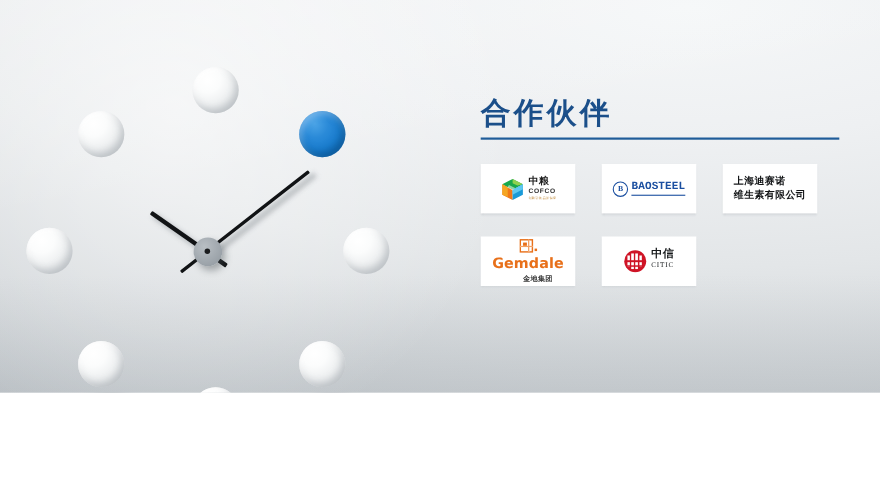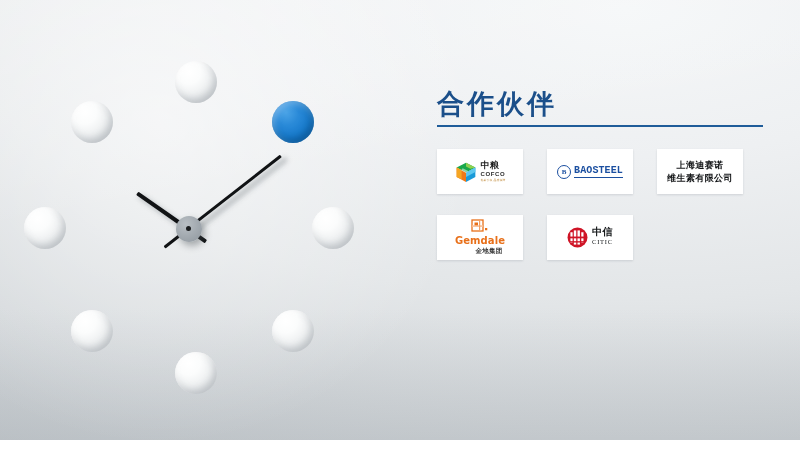--- a/index.html
+++ b/index.html
@@ -9,21 +9,21 @@
   body {
     width: 800px;
     height: 450px;
     overflow: hidden;
     font-family: "Liberation Sans", "DejaVu Sans", sans-serif;
   }
 
   #slide {
     position: relative;
     width: 800px;
-    height: 440px;
+    height: 357px;
     overflow: hidden;
     background:
       radial-gradient(ellipse 150% 120% at 78% 2%, #f5f7f8 0%, #eef0f2 28%, #e3e6e8 55%, #d4d8db 78%, #c6cbcf 100%);
   }
 
   
   .bg-light {
     position: absolute;
     inset: 0;
     background:
@@ -167,30 +167,30 @@
   .bs-name {
     font-size: 10px; font-weight: bold; color: #1b4fa0;
     letter-spacing: 0.1px;
     border-bottom: 1.4px solid #1b4fa0;
     padding-bottom: 0.5px;
     font-family: Liberation Mono, monospace;
   }
 
   
   .desano {
-    text-align: center; color: #111315;
+    color: #111315;
     font-size: 9px; font-weight: bold; line-height: 1.45;
     font-family: "DejaVu Sans", sans-serif; letter-spacing: 0.4px;
   }
 
   
   .gemdale { display: flex; flex-direction: column; align-items: center; gap: 1px; }
   .gd-mark { position: relative; width: 17px; height: 15px; }
   .gd-en {
-    font-size: 10px; font-weight: bold; color: #e8701a;
+    font-size: 13px; font-weight: bold; color: #e8701a;
     letter-spacing: 0.1px; font-family: "DejaVu Sans", sans-serif;
   }
   .gd-cn {
     font-size: 6.5px; font-weight: bold; color: #3a3a3a;
     letter-spacing: 0.3px; font-family: "DejaVu Sans", sans-serif; margin-left: 18px;
   }
 
   
   .citic { display: flex; align-items: flex-start; gap: 4px; }
   .ct-mark { position: relative; width: 21px; height: 21px; }

